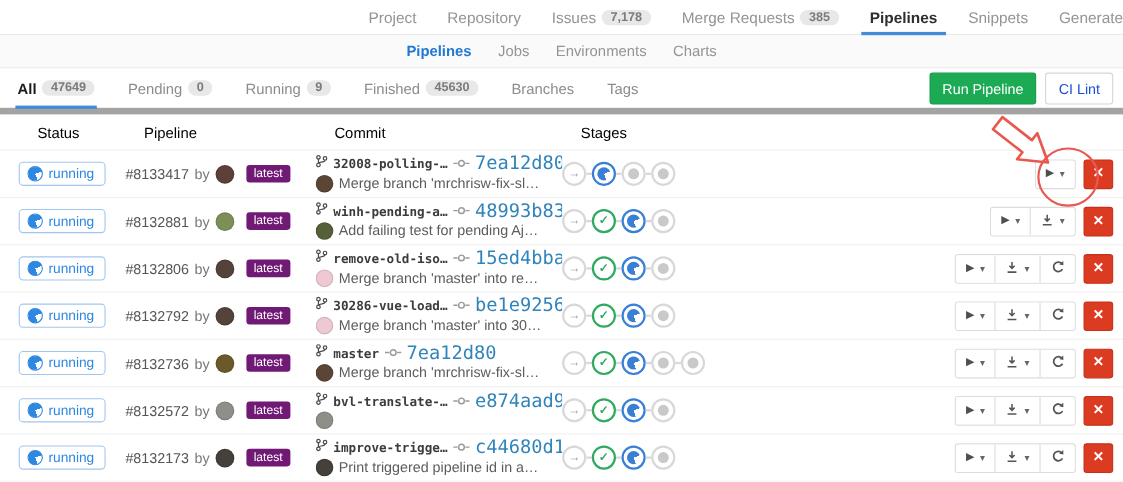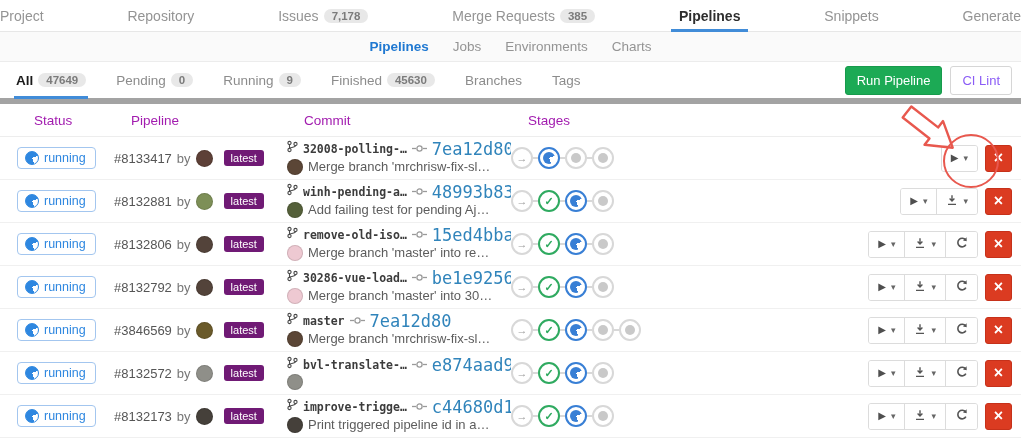--- a/index.html
+++ b/index.html
@@ -1,20 +1,20 @@
 <!DOCTYPE html>
 <html><head>
 <meta charset="utf-8">
 <style>
   * { margin:0; padding:0; box-sizing:border-box; }
   body { font-family:"Liberation Sans", sans-serif; font-size:13px; color:#444; background:#fff; }
   #app { position:relative; width:1021px; height:438px; overflow:hidden; background:#fff; }
 
   
-  .nav1 { height:32px; display:flex; align-items:stretch; justify-content:space-between; gap:28px;
+  .nav1 { height:32px; display:flex; align-items:stretch; justify-content:flex-end; gap:28px;
           border-bottom:1px solid #e7e7e7; font-size:14px; color:#949494; }
   .nav1-item { display:flex; align-items:center; position:relative; cursor:pointer; }
   .nav1-item.active { color:#2e2e2e; font-weight:bold; }
   .nav1-item.active::after { content:""; position:absolute; left:-8px; right:-8px; bottom:-1px;
           height:3px; background:#418cd8; }
   .pill { background:#e8e8e8; color:#7b7b7b; border-radius:10px; padding:1px 8px;
           font-size:11.5px; margin-left:5px; font-weight:bold; }
 
   
   .nav2 { height:30px; display:flex; align-items:center; justify-content:center; gap:24px;
@@ -26,27 +26,27 @@
   .toolbar { height:42px; display:flex; align-items:stretch; border-bottom:6px solid #a3a3a3;
              padding-left:16px; }
   .tab { display:flex; align-items:center; margin-right:30px; position:relative;
          color:#8c8c8c; font-size:13.5px; cursor:pointer; }
   .tab.active { color:#1b1b1b; font-weight:bold; }
   .tab.active::after { content:""; position:absolute; left:-2px; right:-2px; bottom:-1px;
          height:3px; background:#418cd8; }
   .toolbar-buttons { margin-left:auto; display:flex; align-items:center; gap:8px; padding-right:9px; }
   .btn-green { background:#1caa55; color:#fff; border:1px solid #179a4c; border-radius:3px;
          padding:6px 11px; font-size:13px; font-family:inherit; cursor:pointer; }
-  .btn-default { background:#fff; color:#8b5cf6; border:1px solid #d6d6d6; border-radius:3px;
+  .btn-default { background:#fff; color:#1d4ed8; border:1px solid #d6d6d6; border-radius:3px;
          padding:6px 11px; font-size:13px; font-family:inherit; cursor:pointer; }
 
   
   .grid { display:grid; grid-template-columns:97px 173px 224px 1fr auto;
           padding:0 9px 0 17px; align-items:center; }
-  .thead { height:33px; color:#a21caf; font-size:13.5px; border-bottom:1px solid #ededed;padding-left:34px; }
+  .thead { height:33px; color:#000000; font-size:13.5px; border-bottom:1px solid #ededed;padding-left:34px; }
   .row { height:43px; border-bottom:1px solid #f0f0f0; }
 
   .running-badge { display:inline-flex; align-items:center; gap:5px; border:1px solid #a3c6ef;
           color:#2e87e0; border-radius:4px; padding:3px 9px 3px 7px; font-size:12.5px;
           background:#fff; cursor:pointer; }
   .run-ico { width:14px; height:14px; border-radius:50%; flex:none;
           background:conic-gradient(from 160deg,#2e87e0 0 270deg,#fff 270deg 360deg);
           border:1px solid #2e87e0; }
 
   .pipeline-cell { display:flex; align-items:center; gap:5px; white-space:nowrap; }
@@ -419,21 +419,21 @@
   </div>
 
   <div class="grid row">
     <div>
       <span class="running-badge">
         <span class="run-ico"></span>
         <span>running</span>
       </span>
     </div>
     <div class="pipeline-cell">
-      <a class="pid">#3846569</a>
+      <a class="pid">#8132736</a>
       <span class="by">by</span>
       <span class="avatar sm" style="background: rgb(106, 90, 42);"></span>
       <span class="latest">latest</span>
     </div>
     <div class="commit-cell">
       <div class="commit-line">
         <span><svg width="11" height="13" viewBox="0 0 11 13">
                 <circle cx="2.5" cy="3" r="1.6" fill="none" stroke="#4a4a4a" stroke-width="1.1"></circle>
                 <circle cx="2.5" cy="10" r="1.6" fill="none" stroke="#4a4a4a" stroke-width="1.1"></circle>
                 <circle cx="8.5" cy="4" r="1.6" fill="none" stroke="#4a4a4a" stroke-width="1.1"></circle>

